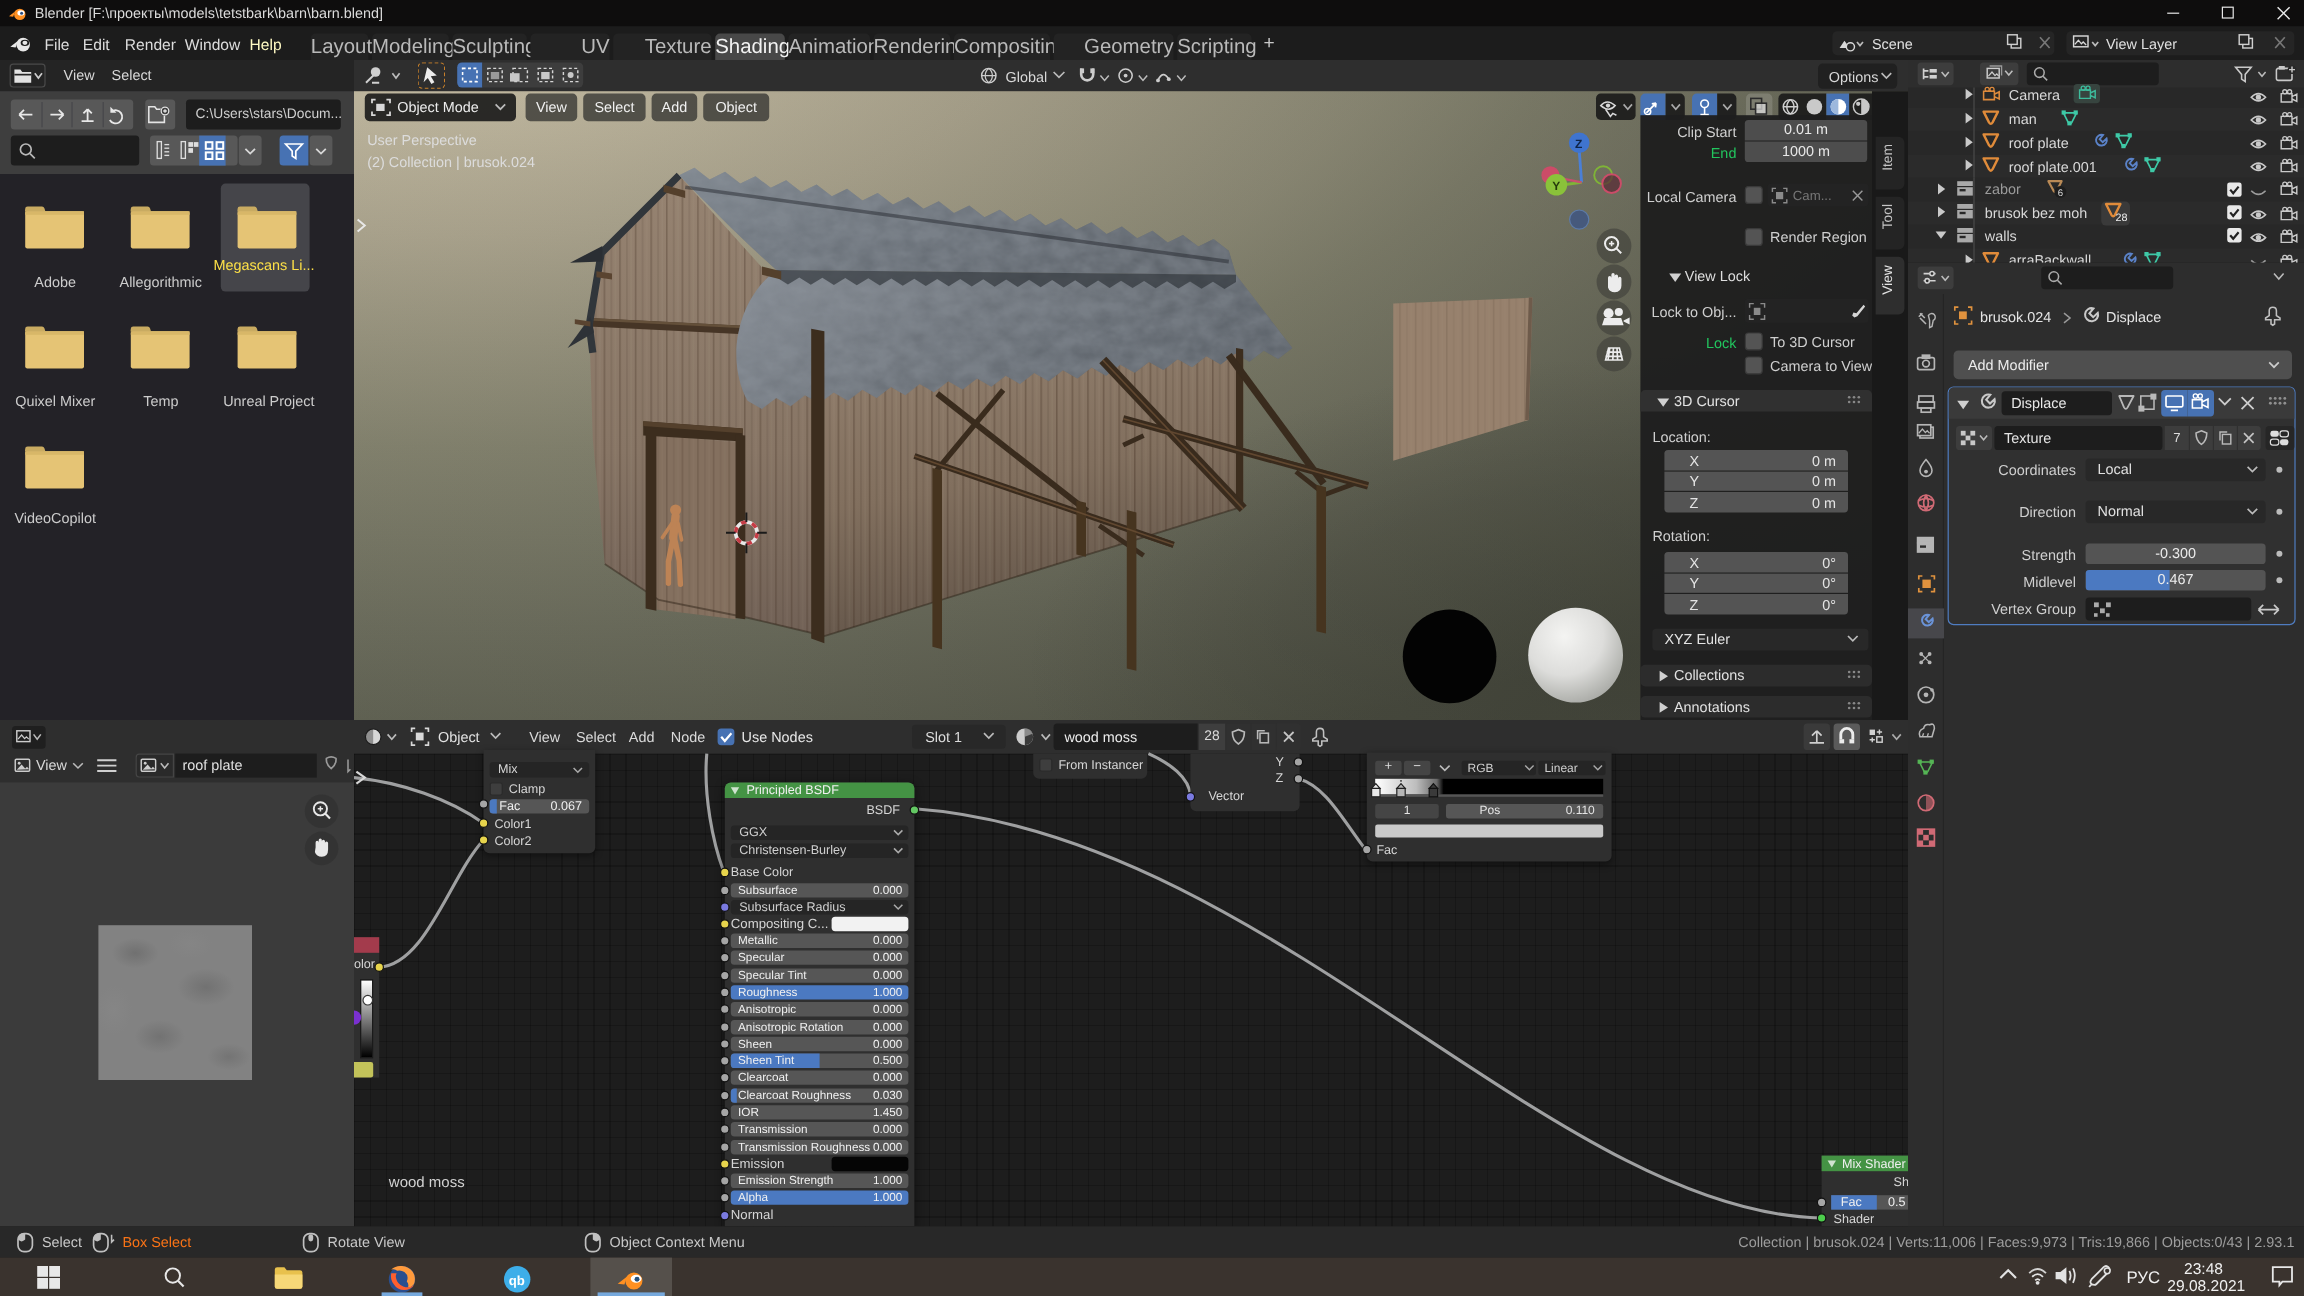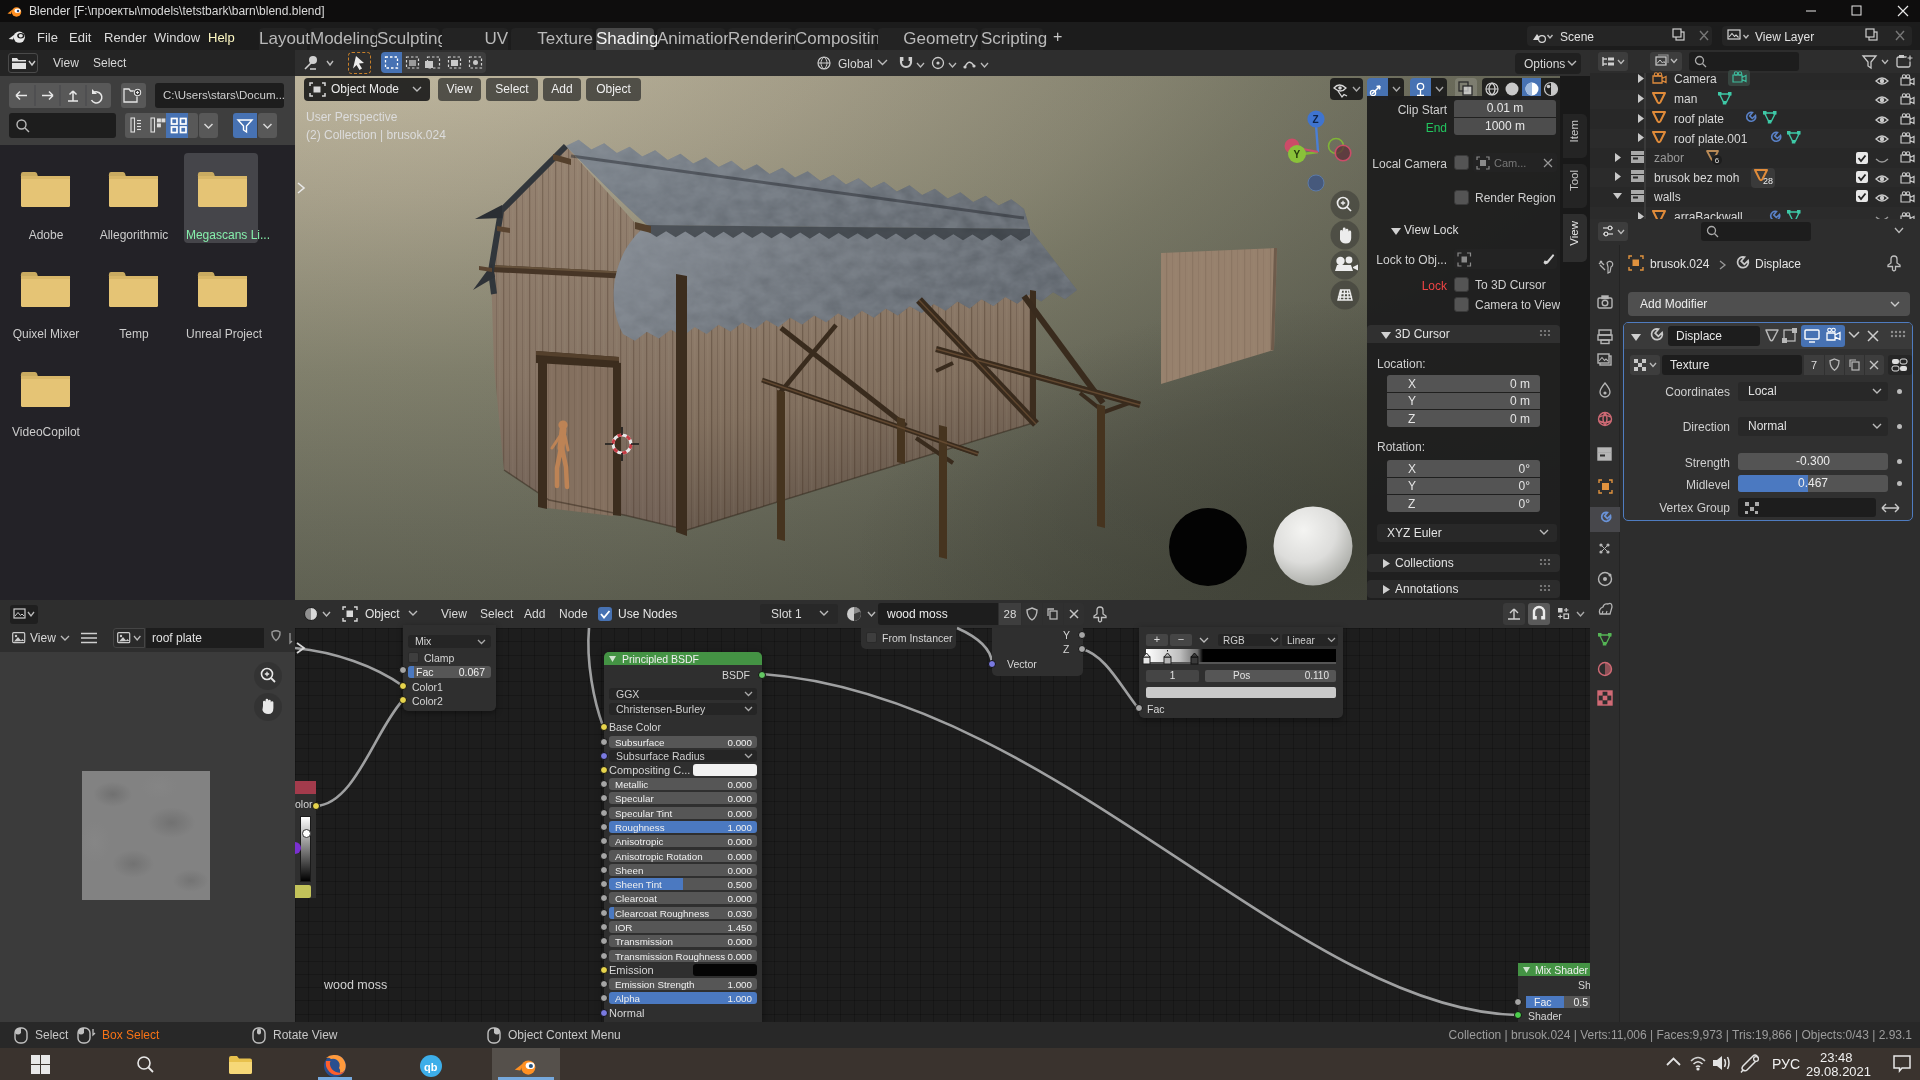--- a/index.html
+++ b/index.html
@@ -12,21 +12,21 @@
 </style></head>
 <body>
 
 <div class="abs" style="left:0;top:0;width:1920px;height:22px;background:#0e0d0d">
   <svg style="left:7px;top:3px" width="16" height="16" viewBox="0 0 64 64">
     <path d="M22 26 L2 42 l14 2 z" fill="#ff9022"></path>
     <circle cx="38" cy="36" r="19" fill="#ff9022"></circle>
     <ellipse cx="42" cy="31" rx="12" ry="9" fill="#fff"></ellipse>
     <circle cx="44" cy="32" r="5" fill="#2a4b7c"></circle>
   </svg>
-  <span class="txt" style="left:29px;top:4px;font-size:12px;color:#dadada">Blender [F:\проекты\models\tetstbark\barn\blend.blend]</span>
+  <span class="txt" style="left:29px;top:4px;font-size:12px;color:#dadada">Blender [F:\проекты\models\tetstbark\barn\barn.blend]</span>
   <svg style="left:1795px;top:0" width="125" height="22">
     <line x1="11" y1="11" x2="21" y2="11" stroke="#e8e8e8" stroke-width="1"></line>
     <rect x="57" y="6" width="9" height="9" fill="none" stroke="#e8e8e8" stroke-width="1"></rect>
     <path d="M103 6 l10 10 M113 6 l-10 10" stroke="#e8e8e8" stroke-width="1.2"></path>
   </svg>
 </div>
 
 <div class="abs" style="left:0;top:22px;width:1920px;height:28px;background:#1c1c1c">
   <svg style="left:8px;top:6px" width="19" height="16" viewBox="0 0 64 52">
     <path d="M23 20 L2 36 l15 2 z" fill="#e8e8e8"></path>
@@ -162,21 +162,21 @@
     <use href="#fold" x="21" y="25"></use>
       <use href="#fold" x="109" y="25"></use>
       <use href="#fold" x="198" y="25"></use>
     <use href="#fold" x="21" y="125"></use>
       <use href="#fold" x="109" y="125"></use>
       <use href="#fold" x="198" y="125"></use>
     <use href="#fold" x="21" y="225"></use>
   </svg>
   <div class="txt" style="left:0px;top:178px;width:92px;text-align:center;color:#cccccc">Adobe</div>
   <div class="txt" style="left:88px;top:178px;width:92px;text-align:center;color:#cccccc">Allegorithmic</div>
-  <div class="txt" style="left:178px;top:178px;width:92px;text-align:right;color:#86efac">Megascans Li...</div>
+  <div class="txt" style="left:178px;top:164px;width:92px;text-align:left;color:#fde047">Megascans Li...</div>
   <div class="txt" style="left:0px;top:277px;width:92px;text-align:center;color:#cccccc">Quixel Mixer</div>
   <div class="txt" style="left:88px;top:277px;width:92px;text-align:center;color:#cccccc">Temp</div>
   <div class="txt" style="left:178px;top:277px;width:92px;text-align:center;color:#cccccc">Unreal Project</div>
   <div class="txt" style="left:0px;top:375px;width:92px;text-align:center;color:#cccccc">VideoCopilot</div>
 </div>
 
 <div class="abs" style="left:0;top:600px;width:295px;height:422px;background:#3b3b3b;overflow:hidden">
   <div class="abs" style="left:0;top:0;width:295px;height:52px;background:#2e2e2e"></div>
   <div class="abs" style="left:10px;top:5px;width:28px;height:19px;background:#1f1f1f;border-radius:3px"></div>
   <svg style="left:14px;top:9px" width="22" height="11" viewBox="0 0 22 11">
@@ -562,21 +562,21 @@
   <div class="txt" style="left:37px;top:127px;color:#dedede">View Lock</div>
   <div class="txt" style="right:113px;top:157px;color:#cfcfcf">Lock to Obj...</div>
   <div class="abs" style="left:87px;top:153px;width:103px;height:20px;background:#232323;border-radius:3px"></div>
   <svg style="left:90px;top:156px" width="100" height="15">
       <g stroke="#8a8a8a" stroke-width="1.2" fill="none">
         <path d="M1 4.5 v-3.5 h3.5 M10 1 h3.5 v3.5 M13.5 10.5 v3.5 h-3.5 M4.5 14 H1 v-3.5"></path>
         <rect x="4.5" y="4.5" width="5.5" height="6" fill="#8a8a8a" stroke="none"></rect>
       </g>
       <path d="M96 2 l-6 7 -2.5-0.5 -1 2.5 1.8 1.5 2.5-1 6.5-8z" fill="#d5d5d5"></path>
     </svg>
-  <div class="txt" style="right:113px;top:183px;color:#ef4444">Lock</div>
+  <div class="txt" style="right:113px;top:183px;color:#22c55e">Lock</div>
   <div class="abs" style="left:87px;top:181px;width:15px;height:15px;background:#545454;border:1px solid #3a3a3a;border-radius:3px"></div>
   <div class="txt" style="left:108px;top:182px;color:#cfcfcf">To 3D Cursor</div>
   <div class="abs" style="left:87px;top:201px;width:15px;height:15px;background:#545454;border:1px solid #3a3a3a;border-radius:3px"></div>
   <div class="txt" style="left:108px;top:202px;color:#cfcfcf">Camera to View</div>
   <div class="abs" style="left:0;top:229px;width:193px;height:18px;background:#303030;border-radius:4px 4px 0 0"></div>
   <svg style="left:13px;top:234px" width="12" height="10">
       <path d="M1 2 h10 l-5 7z" fill="#d0d0d0"></path>
     </svg>
   <div class="txt" style="left:28px;top:231px;color:#e2e2e2">3D Cursor</div>
   <svg style="left:172px;top:233px" width="14" height="10">

